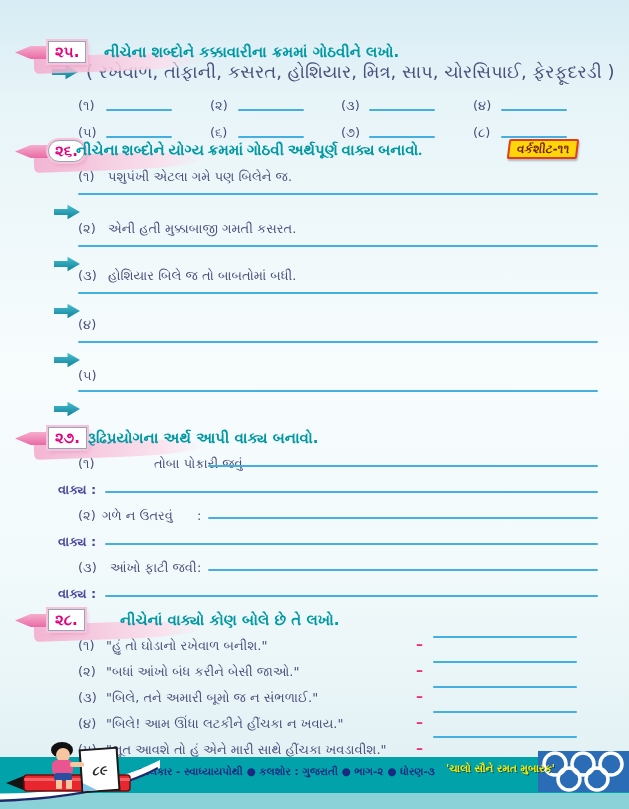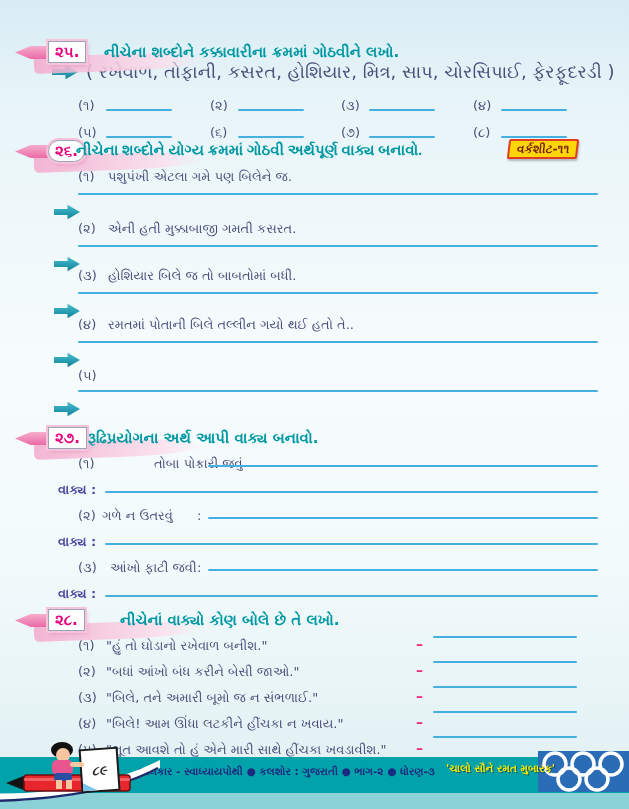--- a/index.html
+++ b/index.html
@@ -93,21 +93,20 @@
   <div class="body" style="left:108px;top:221px;">એની હતી મુક્કાબાજી ગમતી કસરત.</div>
   <div class="line" style="left:78px;top:245px;width:520px;"></div>
   <div class="arrow" style="left:54px;top:256px;"></div>
 
   <div class="lbl" style="left:78px;top:268px;">(૩)</div>
   <div class="body" style="left:108px;top:268px;">હોશિયાર બિલે જ તો બાબતોમાં બધી.</div>
   <div class="line" style="left:78px;top:292px;width:520px;"></div>
   <div class="arrow" style="left:54px;top:303px;"></div>
 
   <div class="lbl" style="left:78px;top:317px;">(૪)</div>
-  <div class="body" style="left:108px;top:317px;">રમતમાં પોતાની બિલે તલ્લીન ગયો થઈ હતો તે..</div>
   <div class="line" style="left:78px;top:341px;width:520px;"></div>
   <div class="arrow" style="left:54px;top:352px;"></div>
 
   <div class="lbl" style="left:78px;top:368px;">(૫)</div>
   <div class="line" style="left:78px;top:390px;width:520px;"></div>
   <div class="arrow" style="left:54px;top:401px;"></div>
 
   <div class="swoosh" style="left:34px;top:440px;"></div>
   <div class="ribbon" style="left:15px;top:432px;"></div>
   <div class="qbox" style="left:48px;top:427px;">૨૭.</div>

